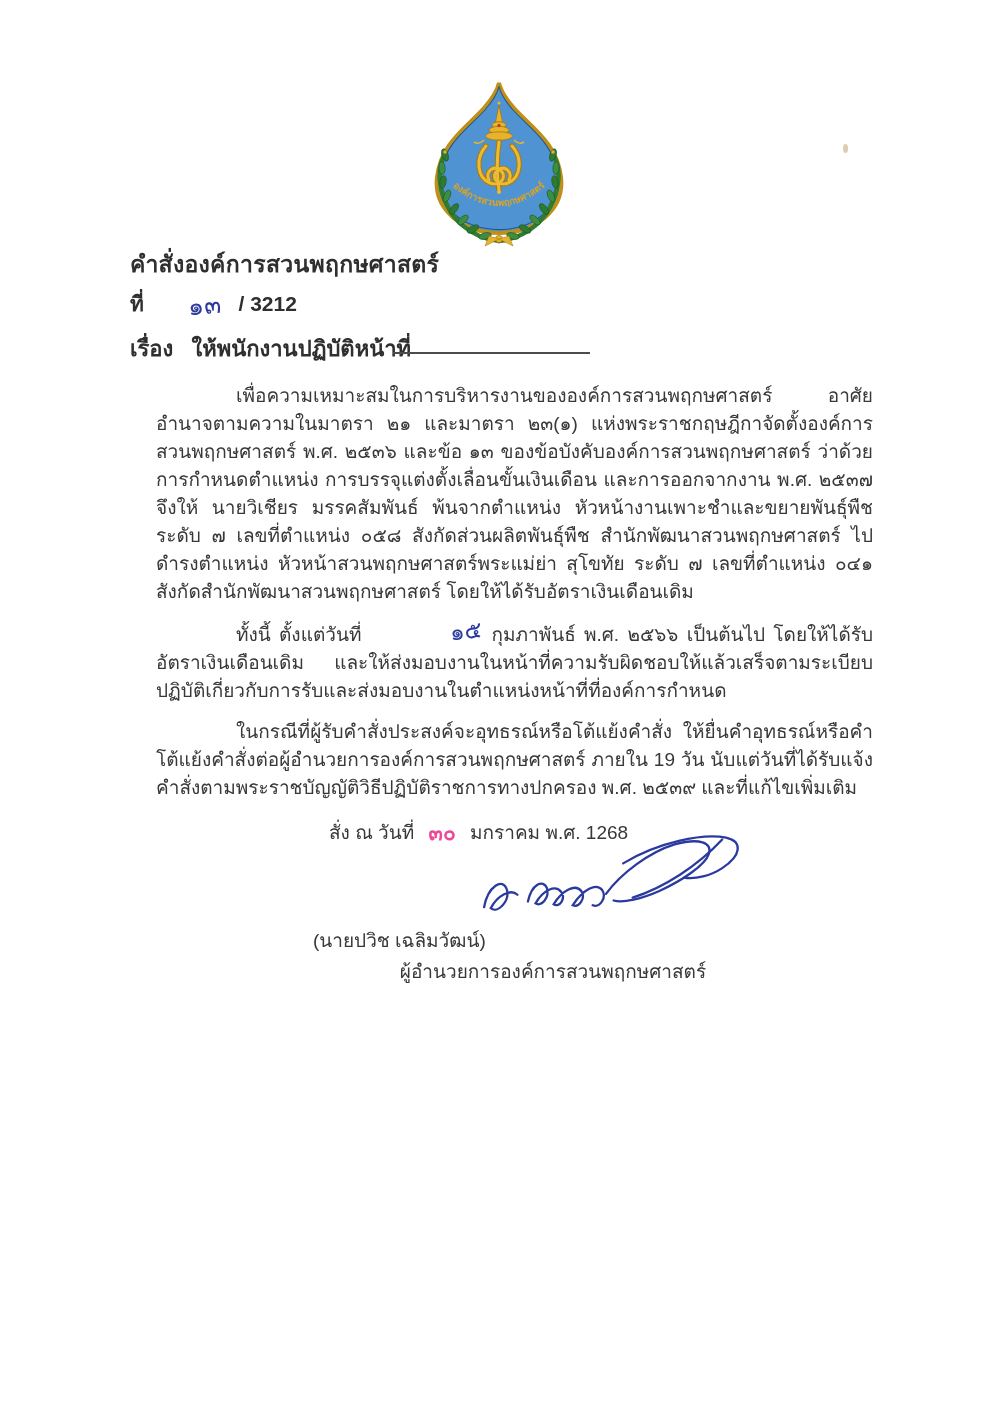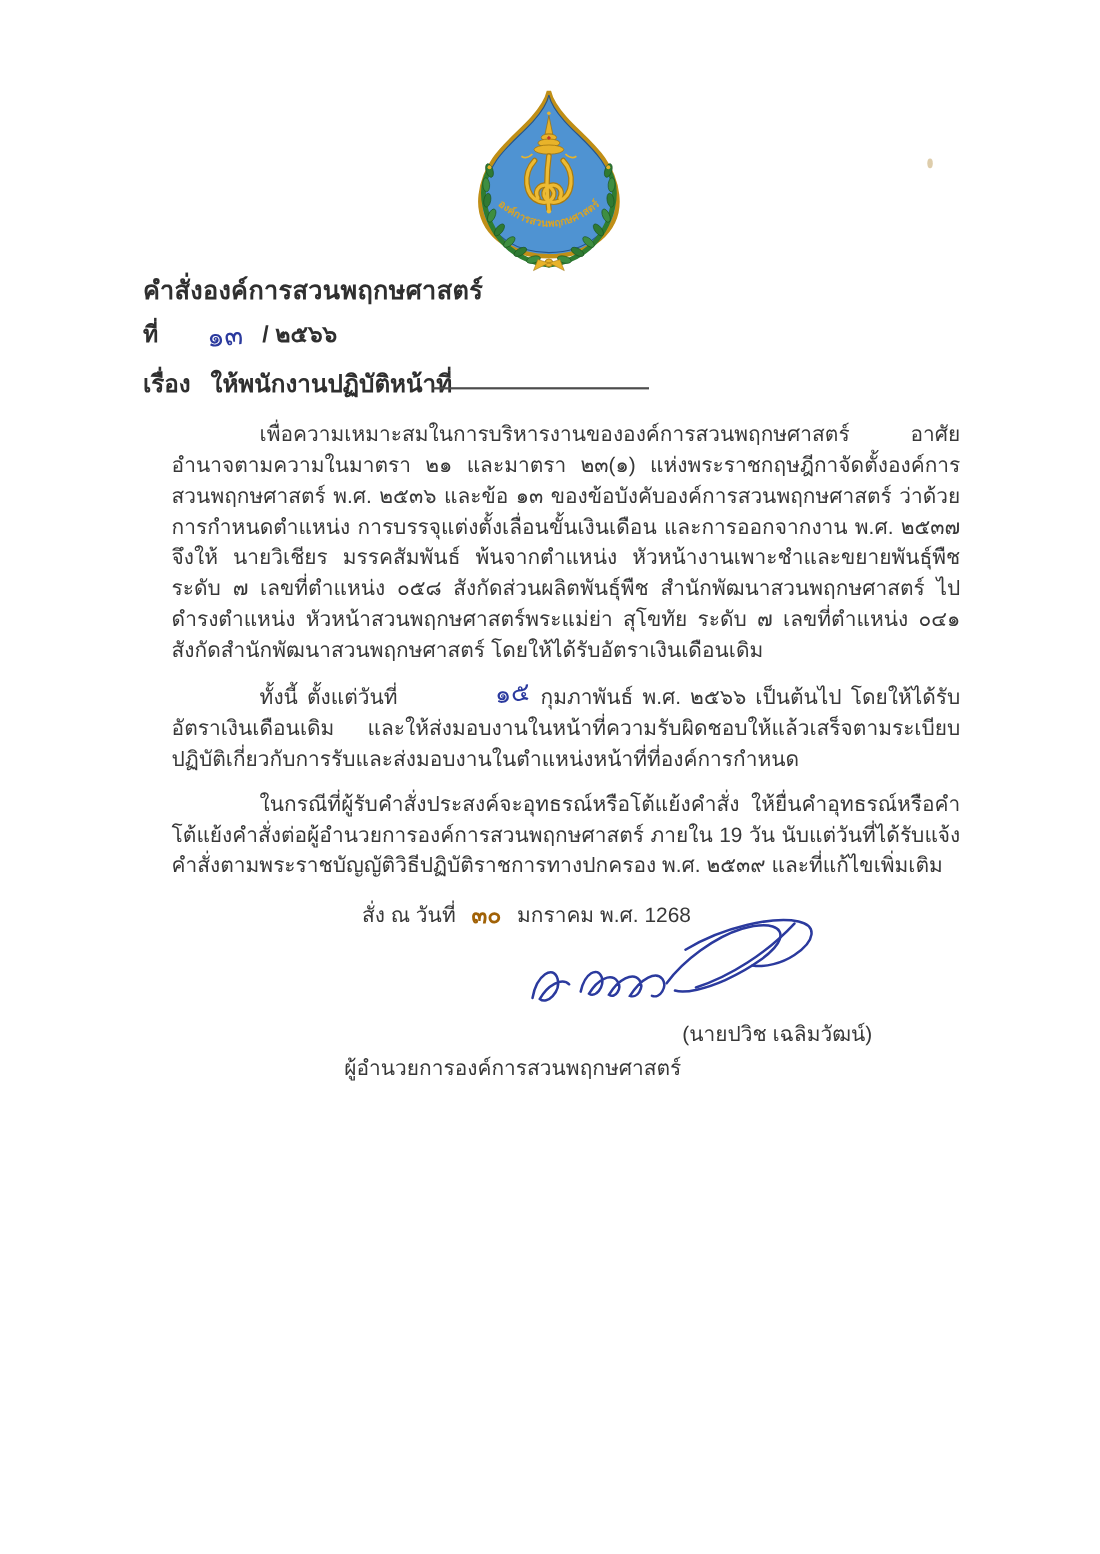--- a/index.html
+++ b/index.html
@@ -22,26 +22,26 @@
   .subject-text{margin-left:12px;}
   .hand{color:#2b3a9e;font-weight:400;}
   .hand-no{display:inline-block;font-size:25px;margin:0 12px 0 38px;transform:rotate(-5deg);vertical-align:-3px;}
   .divider{position:absolute;left:393px;top:352px;width:197px;height:2px;background:#4c4c4c;}
   
   .content{position:absolute;left:156px;top:382px;width:717px;font-size:19px;line-height:28px;text-align:justify;}
   .content p{margin:0 0 15px 0;text-indent:80px;}
   .content p.p2{margin-bottom:13px;}
   .content p.p3{margin-bottom:17px;}
   .hand-day{display:inline-block;font-size:23px;margin:0 9px;transform:rotate(-6deg);line-height:1;vertical-align:-2px;}
-  .hand-day2{display:inline-block;font-size:21px;margin:0 9px;color:#a16207;font-weight:700;line-height:1;vertical-align:-1px;}
+  .hand-day2{display:inline-block;font-size:21px;margin:0 9px;color:#ec4899;font-weight:700;line-height:1;vertical-align:-1px;}
   .issued{margin:4px 0 0 173px;text-indent:0;font-size:19px;}
   
   .sig{display:block;margin:-16px 0 0 300px;width:300px;height:100px;}
-  .sig-name{width:480px;margin:-4px 0 0 157px;text-align:right;font-size:19px;text-indent:0;}
-  .sig-pos{width:480px;margin:3px 0 0 157px;font-size:19px;text-indent:0;}
+  .sig-name{width:480px;margin:-4px 0 0 157px;text-align:left;font-size:19px;text-indent:0;}
+  .sig-pos{width:480px;margin:3px 0 0 157px;text-align:center;font-size:19px;text-indent:0;}
   
   .speck{position:absolute;left:843px;top:144px;width:5px;height:9px;background:#d8c49c;border-radius:50%;opacity:.85;}
 </style>
 </head>
 <body>
 
 <div class="page">
 
   <svg class="seal" viewBox="0 0 142 170" aria-hidden="true">
 
@@ -107,21 +107,21 @@
       <path d="M71 159 L57 166 L61 156 Z" fill="#e8b32a" stroke="#9c7210" stroke-width="0.5"></path>
       <path d="M71 159 L85 166 L81 156 Z" fill="#e8b32a" stroke="#9c7210" stroke-width="0.5"></path>
     </g>
   </svg>
 
   <div class="header">
     <div class="t1">คำสั่งองค์การสวนพฤกษศาสตร์</div>
     <div class="t2">
       <span>ที่</span>
       <span class="hand hand-no">๑๓</span>
-      <span>/ ๒๕๖๖</span>
+      <span>/ 3212</span>
     </div>
     <div class="t3">
       <span>เรื่อง</span>
       <span class="subject-text">ให้พนักงานปฏิบัติหน้าที่</span>
     </div>
   </div>
   <div class="divider"></div>
 
   <div class="content">
     <p>เพื่อความเหมาะสมในการบริหารงานขององค์การสวนพฤกษศาสตร์ อาศัยอำนาจตามความในมาตรา ๒๑ และมาตรา ๒๓(๑) แห่งพระราชกฤษฎีกาจัดตั้งองค์การสวนพฤกษศาสตร์ พ.ศ. ๒๕๓๖ และข้อ ๑๓ ของข้อบังคับองค์การสวนพฤกษศาสตร์ ว่าด้วยการกำหนดตำแหน่ง การบรรจุแต่งตั้งเลื่อนขั้นเงินเดือน และการออกจากงาน พ.ศ. ๒๕๓๗ จึงให้ นายวิเชียร มรรคสัมพันธ์ พ้นจากตำแหน่ง หัวหน้างานเพาะชำและขยายพันธุ์พืช ระดับ ๗ เลขที่ตำแหน่ง ๐๕๘ สังกัดส่วนผลิตพันธุ์พืช สำนักพัฒนาสวนพฤกษศาสตร์ ไปดำรงตำแหน่ง หัวหน้าสวนพฤกษศาสตร์พระแม่ย่า สุโขทัย ระดับ ๗ เลขที่ตำแหน่ง ๐๔๑ สังกัดสำนักพัฒนาสวนพฤกษศาสตร์ โดยให้ได้รับอัตราเงินเดือนเดิม</p>

